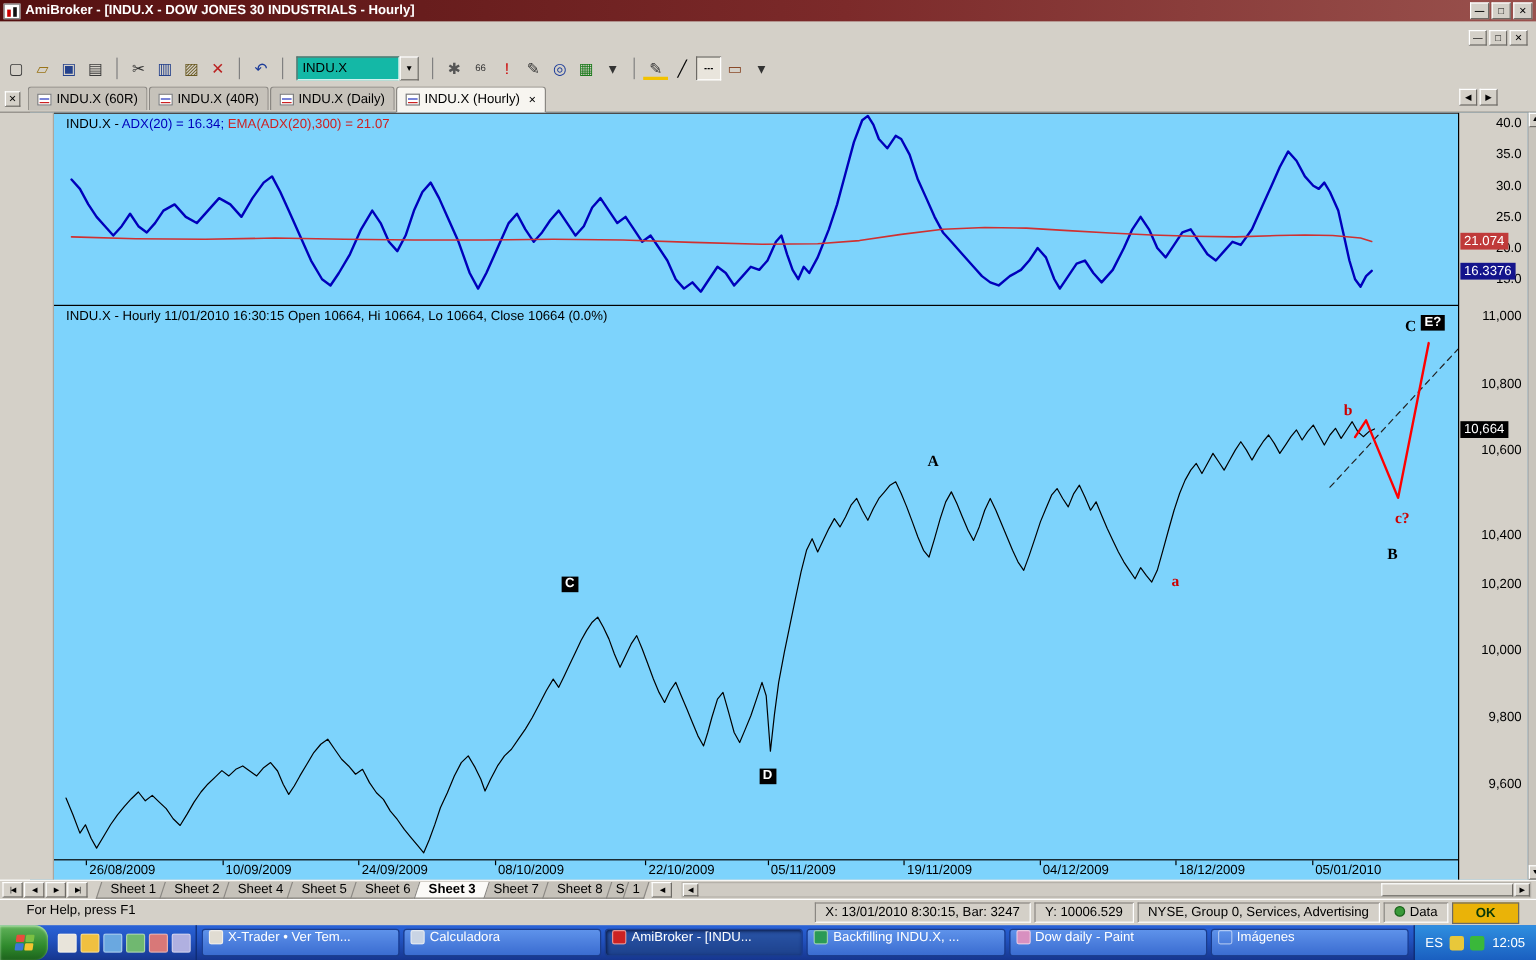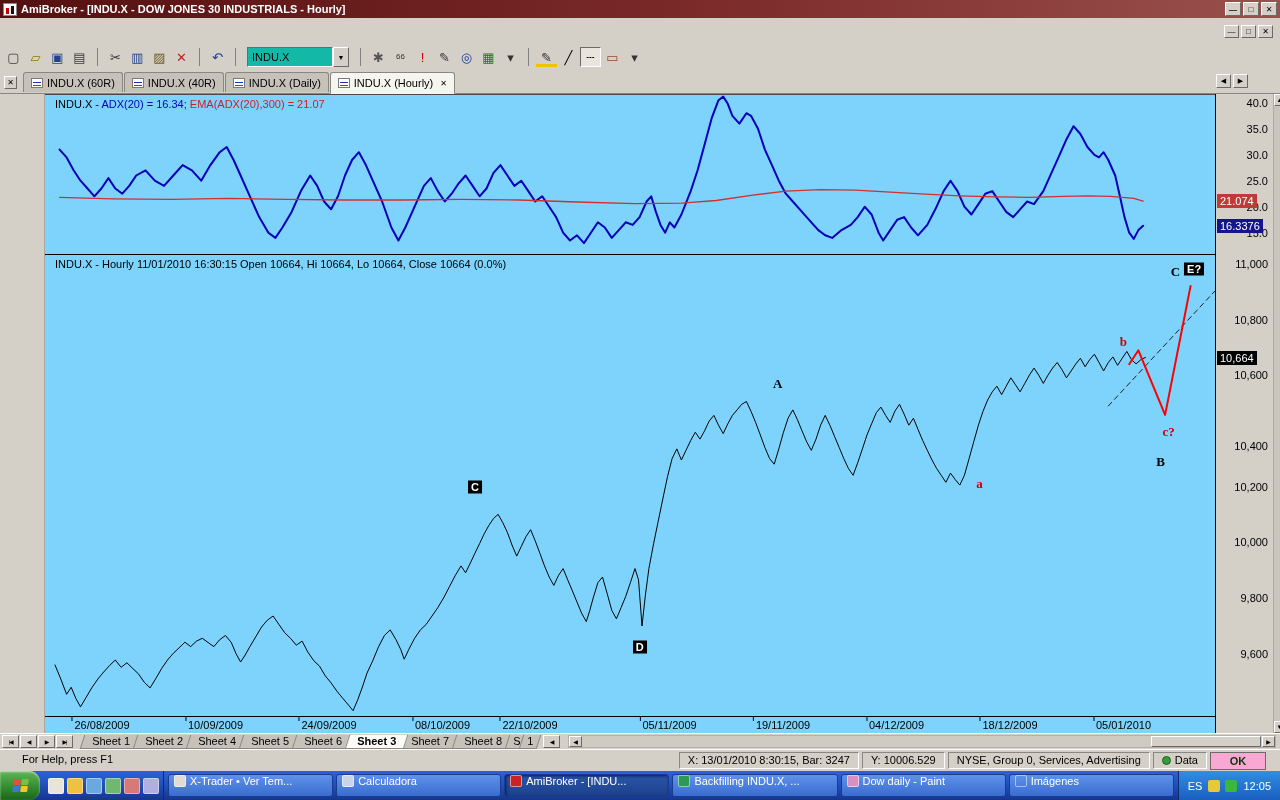--- a/index.html
+++ b/index.html
@@ -78,21 +78,21 @@
 .stab.small{padding:0 5px;}
 .hscroll{flex:1;height:13px;margin:0 2px 0 8px;position:relative;background:#cfcbc3;border:1px solid #b5b1a9;}
 .hthumb{position:absolute;right:14px;top:0;width:110px;height:11px;}
 .harrow{position:absolute;top:0;width:13px;height:11px;font-size:6px;}
 
 .statusbar{height:22px;display:flex;align-items:center;gap:3px;padding:0 14px;background:#d4d0c8;border-top:1px solid #fff;}
 .sfield{height:17px;line-height:15px;padding:0 8px;border:1px solid;border-color:#8a8782 #ffffff #ffffff #8a8782;white-space:nowrap;}
 .shelp{border:none;}
 .sspacer{flex:1;}
 .data-ic{display:inline-block;width:9px;height:9px;border-radius:50%;background:#3a9a3a;border:1px solid #1c641c;margin-right:4px;vertical-align:-1px;}
-.okbadge{width:56px;height:18px;background:#f9a8d4;color:#083808;font-weight:bold;text-align:center;line-height:17px;border:1px solid #6d6a65;}
+.okbadge{width:56px;height:18px;background:#eab308;color:#083808;font-weight:bold;text-align:center;line-height:17px;border:1px solid #6d6a65;}
 
 .taskbar{height:29px;background:linear-gradient(#2a63d8,#2151bd 45%,#16368f);display:flex;align-items:center;gap:4px;}
 .start{width:40px;height:29px;background:linear-gradient(#63b45c,#2f8a2c 60%,#1d631c);border-radius:0 11px 11px 0;display:flex;align-items:center;justify-content:center;box-shadow:inset 0 1px 2px #bfe8ba;flex:none;}
 .winlogo{width:15px;height:13px;display:grid;grid-template-columns:1fr 1fr;grid-template-rows:1fr 1fr;gap:1px;transform:skewX(-8deg);}
 .winlogo span{border-radius:1px;}
 #quick-launch{display:flex;gap:3px;align-items:center;padding:0 4px;border-right:1px solid #0d2a6e;height:29px;flex:none;}
 .ql{width:16px;height:16px;border-radius:2px;border:1px solid rgba(255,255,255,.4);}
 #tasks{display:flex;gap:3px;flex:1;height:29px;align-items:center;overflow:hidden;}
 .task{flex:1;max-width:168px;min-width:0;height:23px;background:linear-gradient(#5e92ea,#3a6cd0);border:1px solid #1a3c8c;border-radius:3px;color:#fff;display:flex;align-items:flex-start;gap:4px;padding:0 5px;overflow:hidden;}
 .task.tactive{background:linear-gradient(#24folk,#1d418c);background:linear-gradient(#2a55a8,#1d418c);box-shadow:inset 1px 1px 3px #0a1b46;}
@@ -221,21 +221,21 @@
             <div class="ann ann-plain" style="left: 1130.56px; top: 17.2701px;">C</div>
             <div class="ann ann-box" style="left: 1149.12px; top: 14.206px;">E?</div>
           </div>
       </div>
 
       <div class="date-row" id="date-row">
           <span class="xdate" style="left: 57px;">26/08/2009</span>
           <span class="xdate" style="left: 170.5px;">10/09/2009</span>
           <span class="xdate" style="left: 284px;">24/09/2009</span>
           <span class="xdate" style="left: 397.5px;">08/10/2009</span>
-          <span class="xdate" style="left: 485px;">22/10/2009</span>
+          <span class="xdate" style="left: 523px;">22/10/2009</span>
           <span class="xdate" style="left: 624.5px;">05/11/2009</span>
           <span class="xdate" style="left: 738px;">19/11/2009</span>
           <span class="xdate" style="left: 851.5px;">04/12/2009</span>
           <span class="xdate" style="left: 965px;">18/12/2009</span>
           <span class="xdate" style="left: 1078.5px;">05/01/2010</span>
         </div>
     </div>
 
     <div class="axis-col" id="axis-col">
         <div class="ytick" style="top: 3px;">40.0</div>

